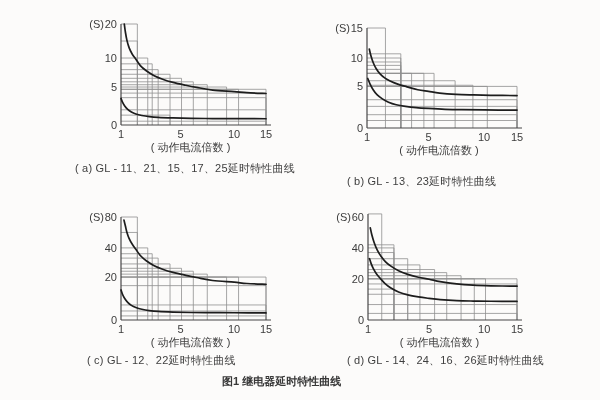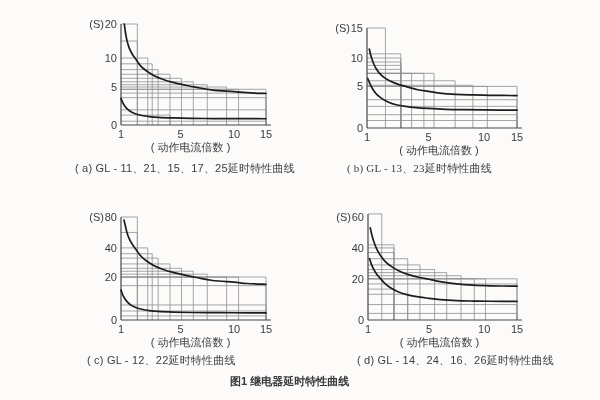--- a/index.html
+++ b/index.html
@@ -171,18 +171,18 @@
         <text x="38" y="134" text-anchor="middle">1</text>
         <text x="99.09" y="134" text-anchor="middle">5</text>
         <text x="154.22" y="134" text-anchor="middle">10</text>
         <text x="187" y="134" text-anchor="middle">15</text>
         <text x="21" y="22" text-anchor="end">(S)</text>
         <text x="109.52" y="147" text-anchor="middle">( 动作电流倍数 )</text>
       </g>
     </svg>
 
   <div class="chart-caption" style="left:75px;top:161px;">( a) GL - 11、21、15、17、25延时特性曲线</div>
-  <div class="chart-caption" style="left:347px;top:161px;font-family:Liberation Serif, serif;">( b) GL - 13、23延时特性曲线</div>
+  <div class="chart-caption" style="left:347px;top:174px;">( b) GL - 13、23延时特性曲线</div>
   <div class="chart-caption" style="left:87px;top:353px;">( c) GL - 12、22延时特性曲线</div>
-  <div class="chart-caption" style="left:357px;top:353px;">( d) GL - 14、24、16、26延时特性曲线</div>
+  <div class="chart-caption" style="left:347px;top:353px;">( d) GL - 14、24、16、26延时特性曲线</div>
 
-  <div class="fig-caption" style="left:230px;top:374px;">图1 继电器延时特性曲线</div>
+  <div class="fig-caption" style="left:222px;top:374px;">图1 继电器延时特性曲线</div>
 </div>
 
 </body></html>

